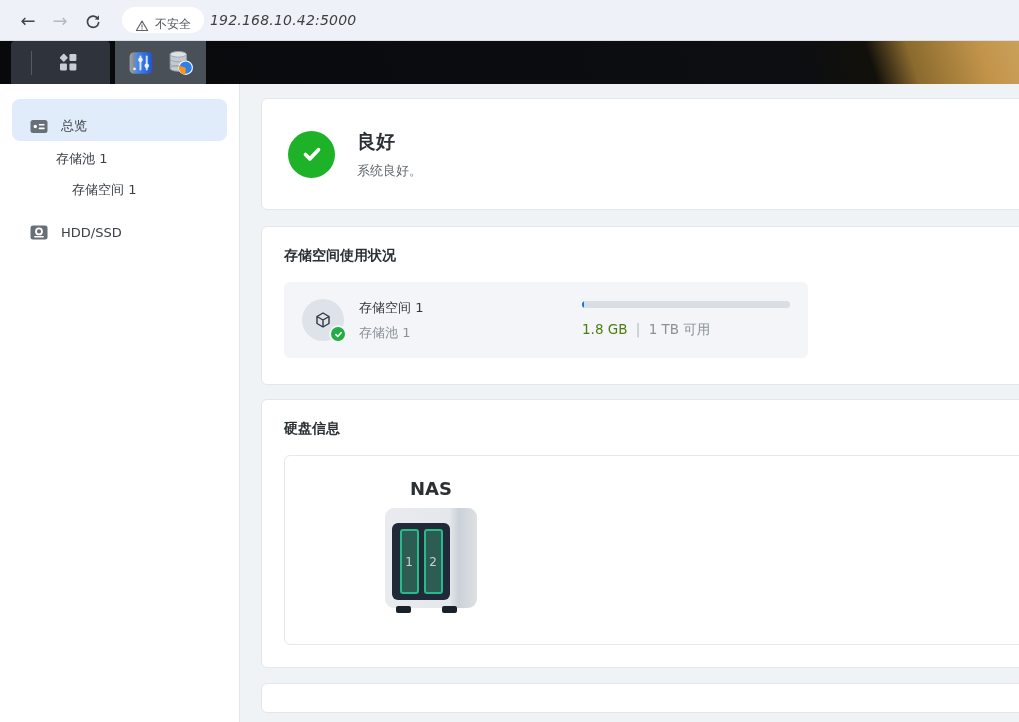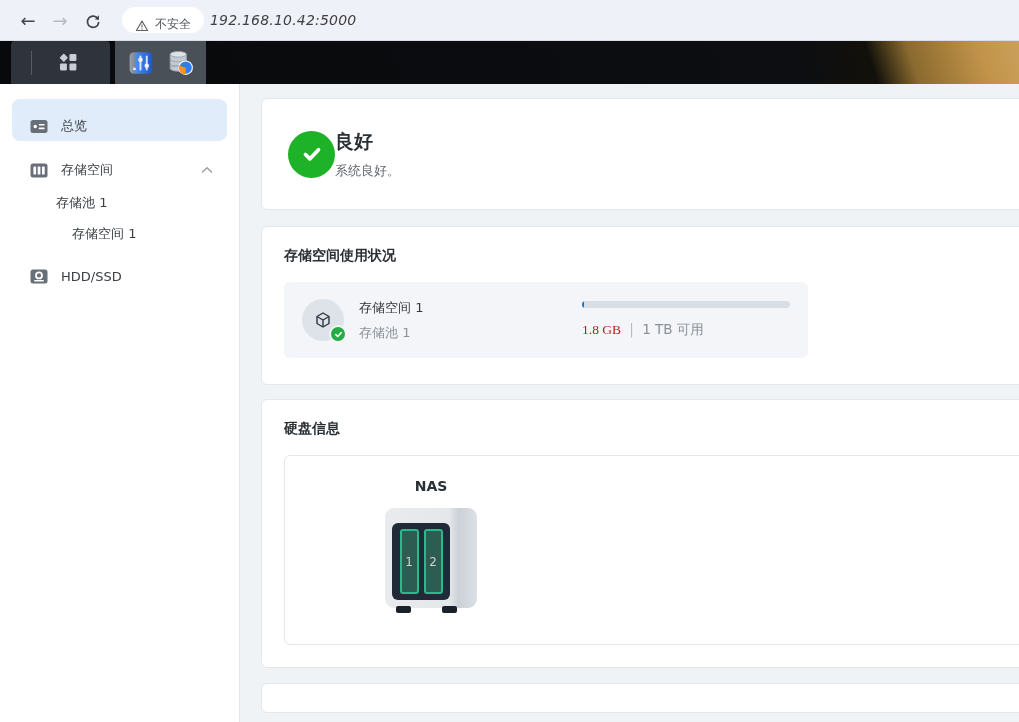--- a/index.html
+++ b/index.html
@@ -47,48 +47,48 @@
   .side-sub1 { height:32px; display:flex; align-items:center; padding-left:56px; font-size:13px; color:#3a3f45; }
   .side-sub2 { height:30px; display:flex; align-items:center; padding-left:72px; font-size:13px; color:#3a3f45; }
 
   
   .main { flex:1; background:#f0f3f6; padding:14px 0 0 21px; overflow:hidden; }
   .card { background:#fff; border:1px solid #e2e7ec; border-radius:6px; margin-right:-40px; }
 
   .status-card { height:112px; display:flex; align-items:center; padding:0 26px; margin-bottom:16px; }
   .status-circle { width:47px; height:47px; border-radius:50%; background:#1db227;
     display:flex; align-items:center; justify-content:center; flex:0 0 auto; }
-  .status-text { }
+  .status-text { margin-left:22px; }
   .status-title { font-size:19px; font-weight:bold; color:#2b3035; }
   .status-sub { font-size:13px; color:#61686f; margin-top:7px; }
 
   .usage-card { padding:20px 22px 26px 22px; margin-bottom:14px; }
   .card-header { font-size:14px; font-weight:bold; color:#2b3035; }
   .usage-row { margin-top:17px; width:524px; height:76px; background:#f3f5f8; border-radius:6px;
     display:flex; align-items:center; padding:0 18px; }
   .vol-icon { position:relative; width:42px; height:42px; flex:0 0 auto; }
   .vol-circle { width:42px; height:42px; border-radius:50%; background:#dde3e9;
     display:flex; align-items:center; justify-content:center; }
   .vol-badge { position:absolute; right:-3px; bottom:-2px; width:18px; height:18px; border-radius:50%;
     background:#23ad44; border:2px solid #f3f5f8; display:flex; align-items:center; justify-content:center; }
   .vol-names { margin-left:15px; }
   .vol-name { font-size:13px; color:#33383d; }
   .vol-pool { font-size:13px; color:#8a9198; margin-top:7px; }
   .usage-right { margin-left:auto; width:208px; }
   .progress { height:7px; border-radius:4px; background:#d9dee4; overflow:hidden; }
   .progress-fill { height:100%; width:2px; background:#1477d4; border-radius:4px; }
   .usage-text { margin-top:13px; font-size:13.5px; }
-  .usage-used { color:#b91c1c;font-family:Liberation Serif, serif; }
+  .usage-used { color:#4d7c0f; }
   .usage-sep { color:#b6bcc2; padding:0 4px; }
   .usage-avail { color:#8a9198; }
 
   .disk-card { padding:20px 22px 22px 22px; margin-bottom:15px; }
   .disk-box { margin-top:17px; height:190px; border:1px solid #e4e8ec; border-radius:6px; position:relative; background:#fff; }
   .nas-label { position:absolute; left:100px; top:22px; width:92px; text-align:center;
-    font-size:14px; font-weight:bold; color:#2b3035; }
+    font-size:18px; font-weight:bold; color:#2b3035; }
   .nas { position:absolute; left:100px; top:52px; width:92px; height:100px; }
   .nas-body { position:absolute; inset:0; border-radius:9px;
     background:linear-gradient(to right,#e9ebee 0%,#e5e8eb 70%,#cbd1d8 80%,#dde1e5 100%); }
   .nas-panel { position:absolute; left:7px; top:15px; width:58px; height:77px; background:#212a39;
     border-radius:6px; display:flex; align-items:center; justify-content:center; gap:5px; }
   .bay { width:19px; height:65px; background:#2d5c52; border:2px solid #27ba8b; border-radius:3px;
     display:flex; align-items:center; justify-content:center; font-size:12px; color:#ccd3cf; }
   .nas-foot { position:absolute; bottom:-5px; width:15px; height:7px; background:#1b212b; border-radius:2px; }
   .foot-l { left:11px; } .foot-r { left:57px; }
 
@@ -176,36 +176,20 @@
             <svg width="18" height="15" viewBox="0 0 18 15">
               <rect x="0.5" y="1" width="17" height="13" rx="2.5" fill="#676f79"></rect>
               <circle cx="5.3" cy="7.5" r="1.7" fill="#fff"></circle>
               <rect x="8.7" y="5" width="6" height="1.6" rx="0.8" fill="#fff"></rect>
               <rect x="8.7" y="8.6" width="6" height="1.6" rx="0.8" fill="#fff"></rect>
             </svg>
           </span>
           <span class="lbl">总览</span>
         </div>
 
-        <div class="side-item">
-          <span class="icn">
-            <svg width="18" height="15" viewBox="0 0 18 15">
-              <rect x="0.5" y="0.5" width="17" height="14" rx="2.5" fill="#676f79"></rect>
-              <rect x="3.4" y="3.4" width="2.7" height="8.2" rx="0.6" fill="#fff"></rect>
-              <rect x="7.7" y="3.4" width="2.7" height="8.2" rx="0.6" fill="#fff"></rect>
-              <rect x="12" y="3.4" width="2.7" height="8.2" rx="0.6" fill="#fff"></rect>
-            </svg>
-          </span>
-          <span class="lbl">存储空间</span>
-          <span style="display:flex;">
-            <svg width="12" height="8" viewBox="0 0 12 8">
-              <polyline points="1.5,6 6,1.8 10.5,6" fill="none" stroke="#9aa0a7" stroke-width="1.5" stroke-linecap="round" stroke-linejoin="round"></polyline>
-            </svg>
-          </span>
-        </div>
 
         <div class="side-sub1">
           <span>存储池 1</span>
         </div>
         <div class="side-sub2">
           <span>存储空间 1</span>
         </div>
 
         <div class="side-item">
           <span class="icn">

